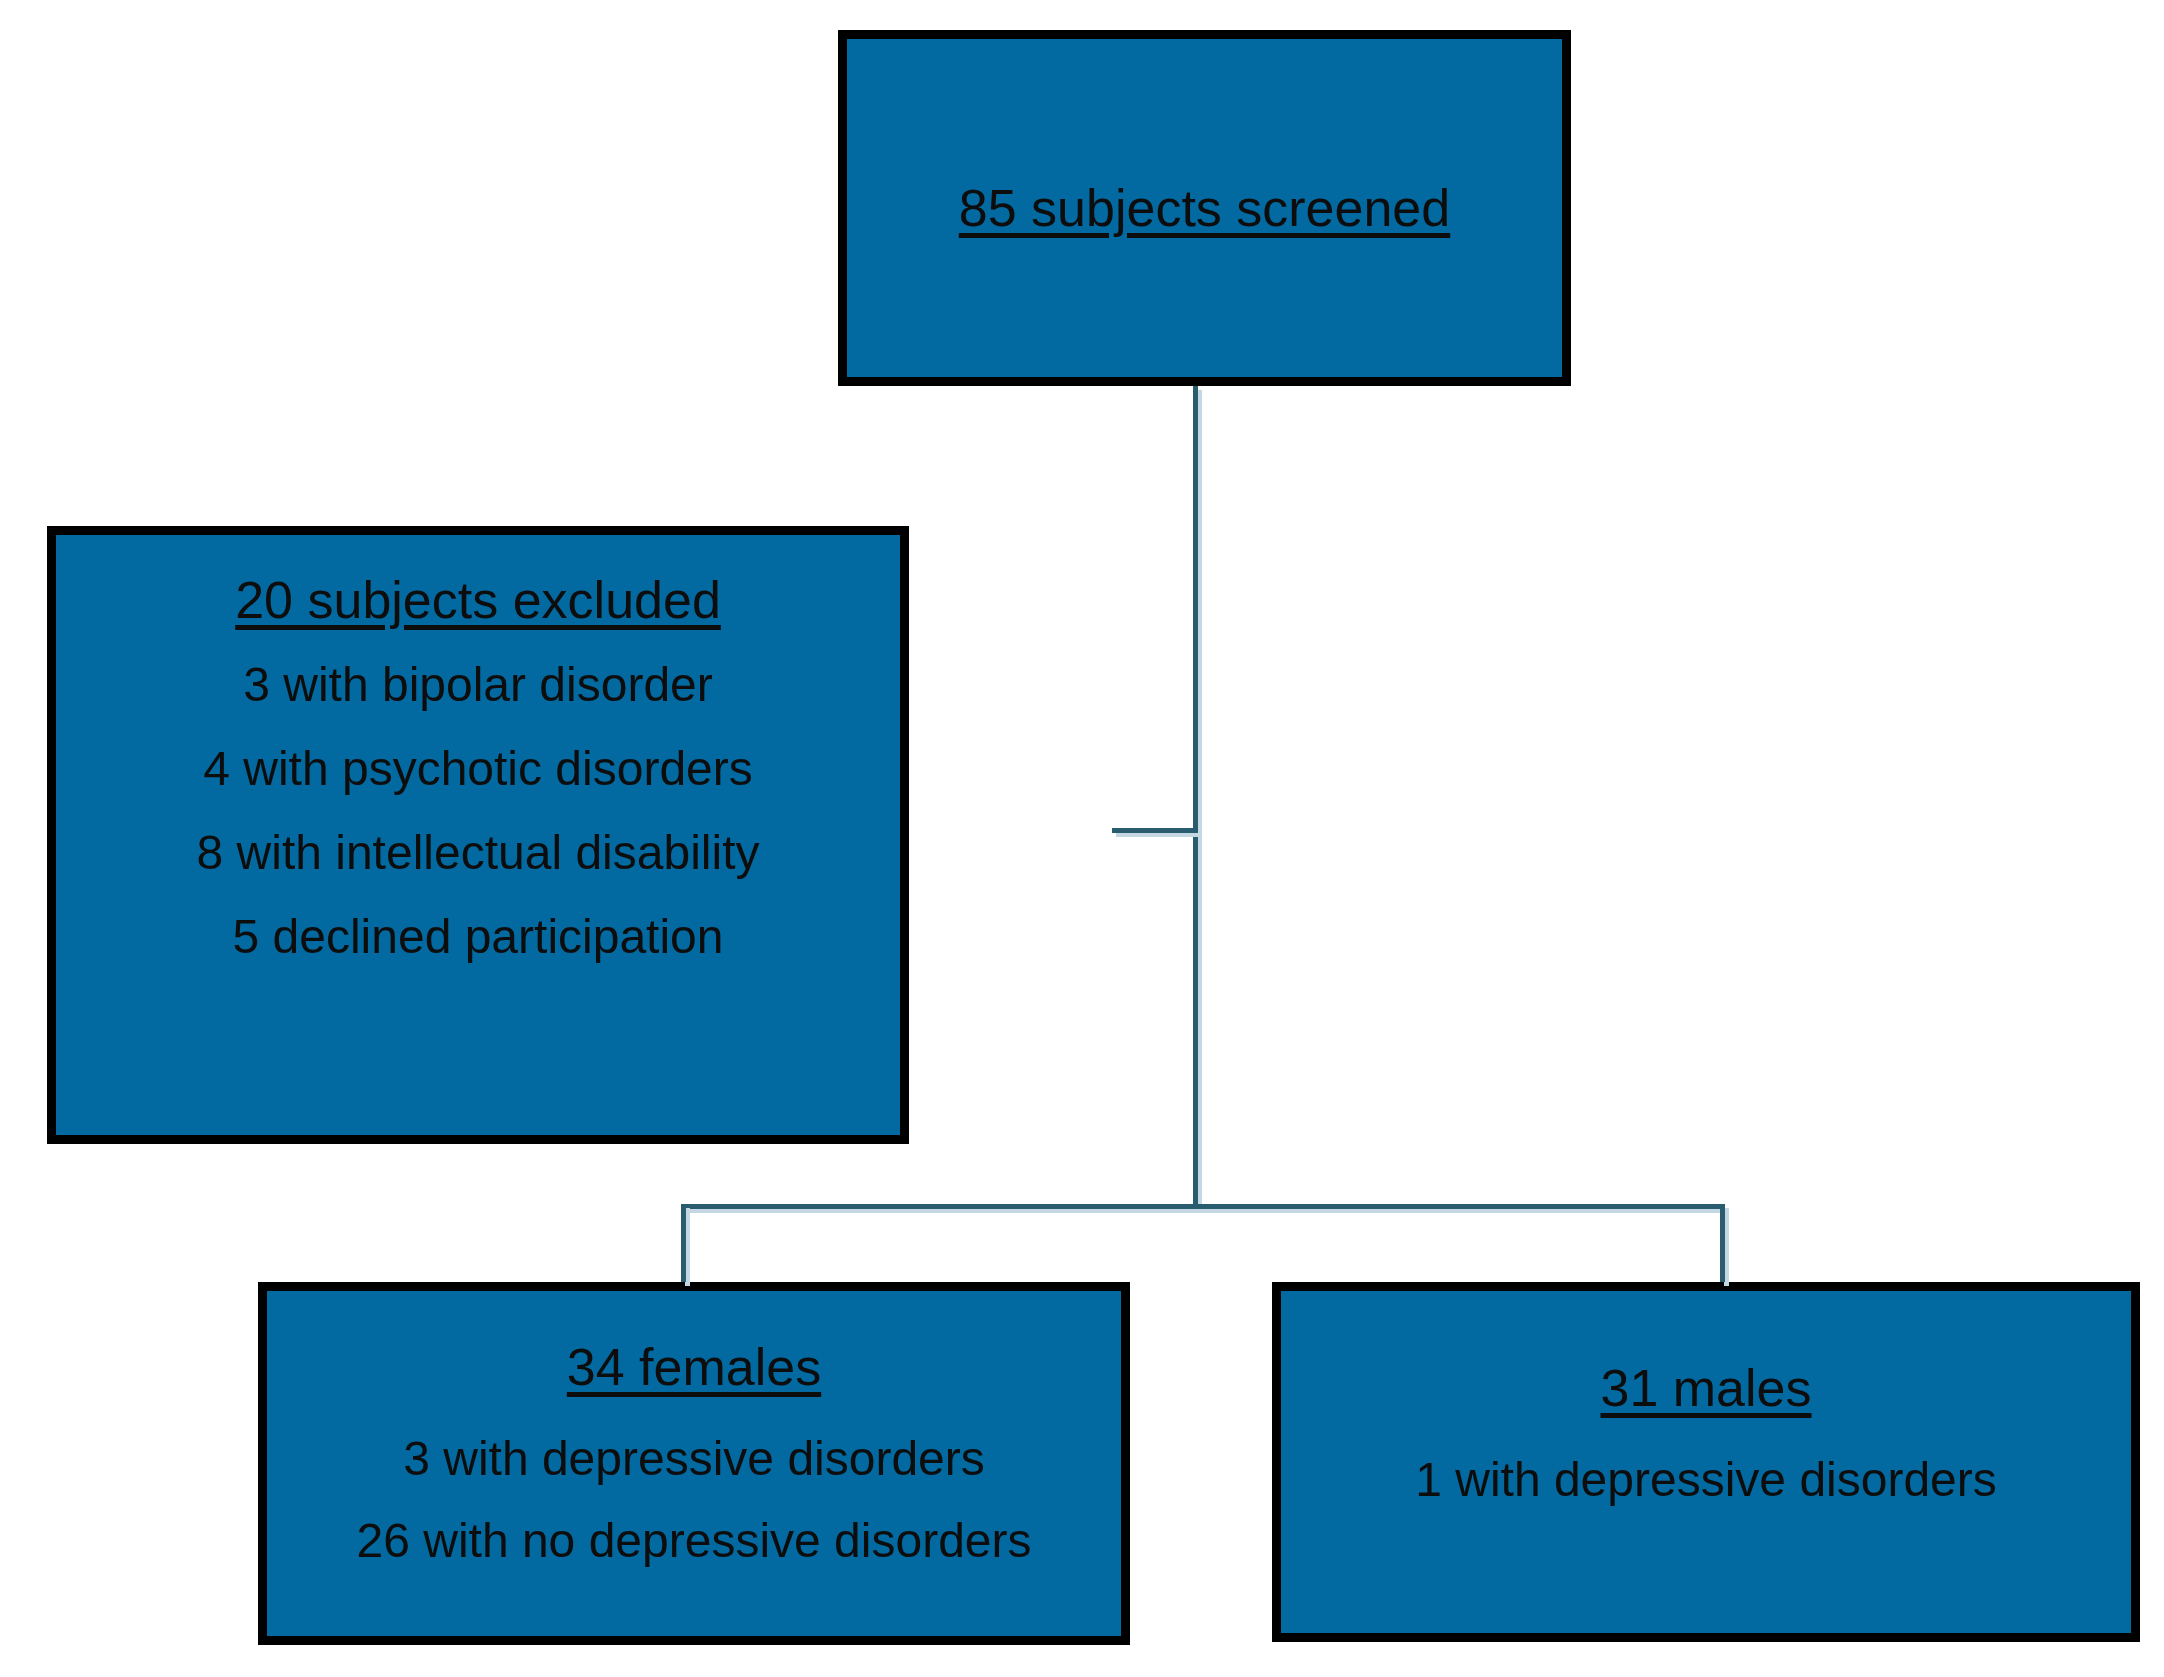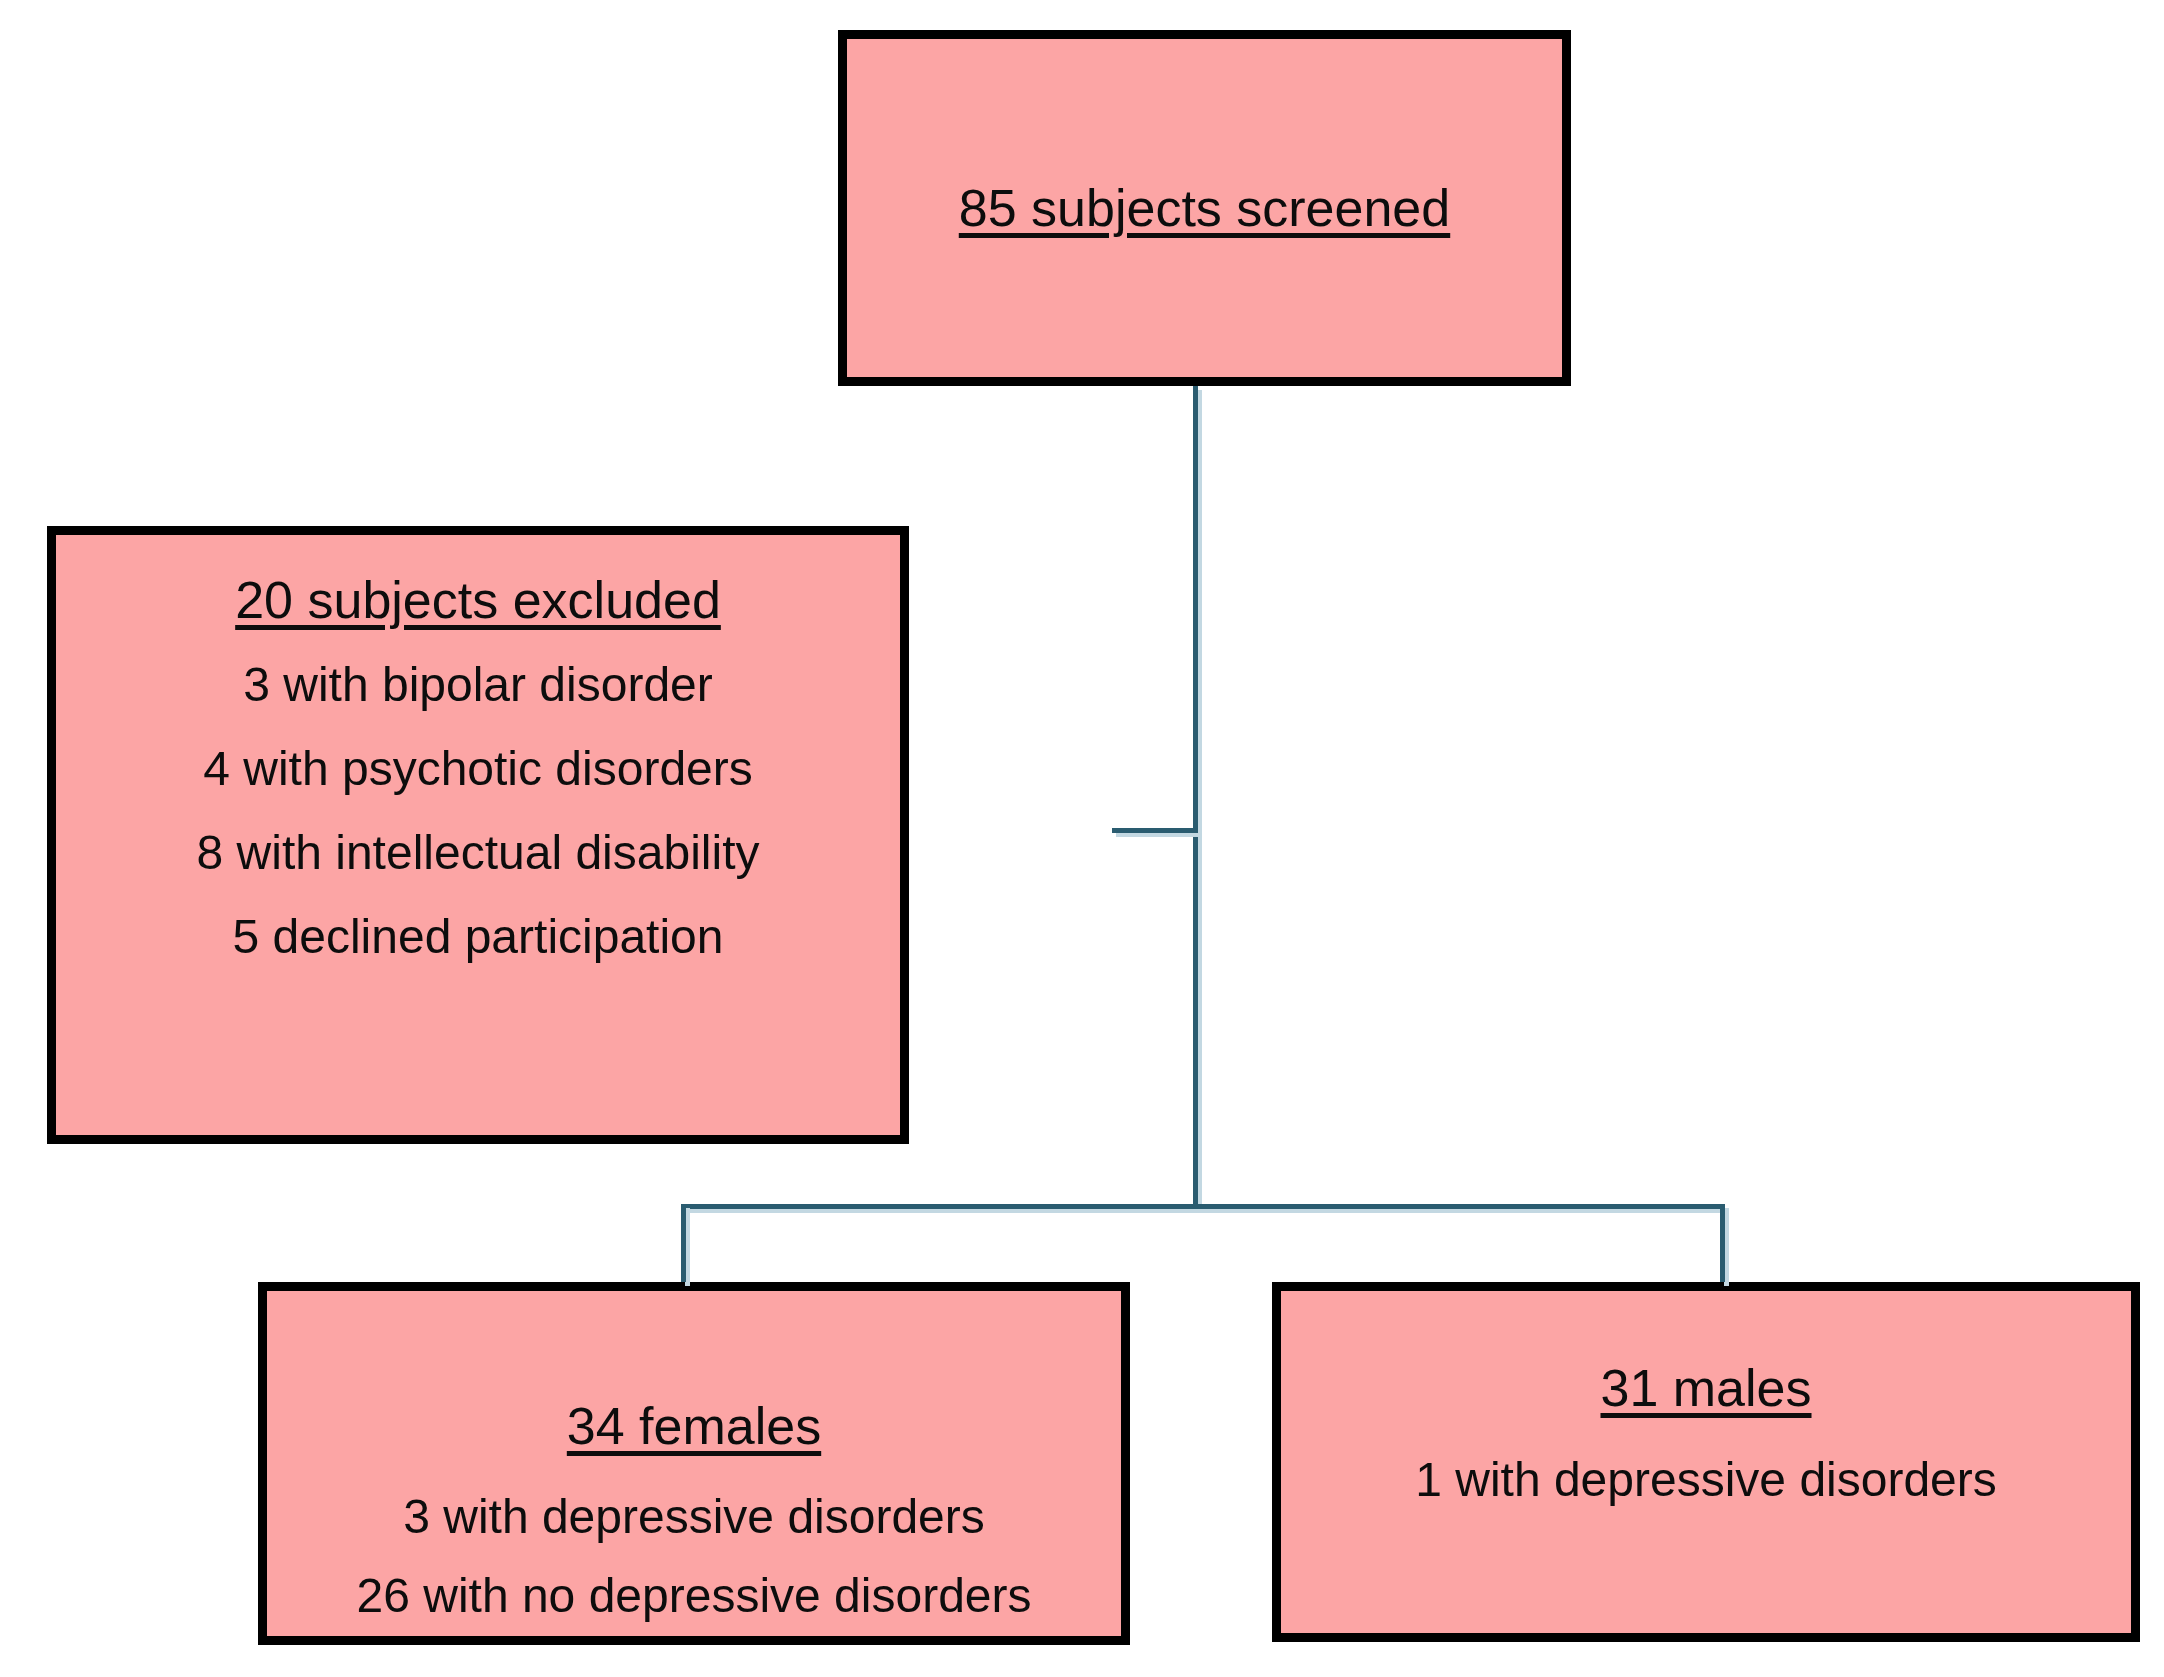--- a/index.html
+++ b/index.html
@@ -13,21 +13,21 @@
     height: 1677px;
     background: #ffffff;
     font-family: "Liberation Sans", "DejaVu Sans", sans-serif;
     color: #0d0d0d;
     overflow: hidden;
   }
   .node {
     position: absolute;
     box-sizing: border-box;
     border: 9px solid #000000;
-    background: #fca5a5;
+    background: #0369a1;
     display: flex;
     flex-direction: column;
     align-items: center;
   }
   .node-title {
     font-size: 52px;
     line-height: 1.2;
     text-decoration: underline;
     text-decoration-thickness: 5px;
     text-underline-offset: 7px;
@@ -46,21 +46,21 @@
     left: 838px; top: 30px; width: 733px; height: 356px;
     justify-content: center;
   }
   .box-excluded {
     left: 47px; top: 526px; width: 862px; height: 618px;
     padding-top: 34px;
   }
   .box-excluded .node-title { margin-bottom: 12px; }
   .box-females {
     left: 258px; top: 1282px; width: 872px; height: 363px;
-    padding-top: 104px;
+    padding-top: 45px;
   }
   .box-males {
     left: 1272px; top: 1282px; width: 868px; height: 360px;
     padding-top: 66px;
   }
   .box-females .node-title, .box-males .node-title { margin-bottom: 20px; }
   .box-females .node-item, .box-males .node-item { height: 82px; }
 
   
   .line {

